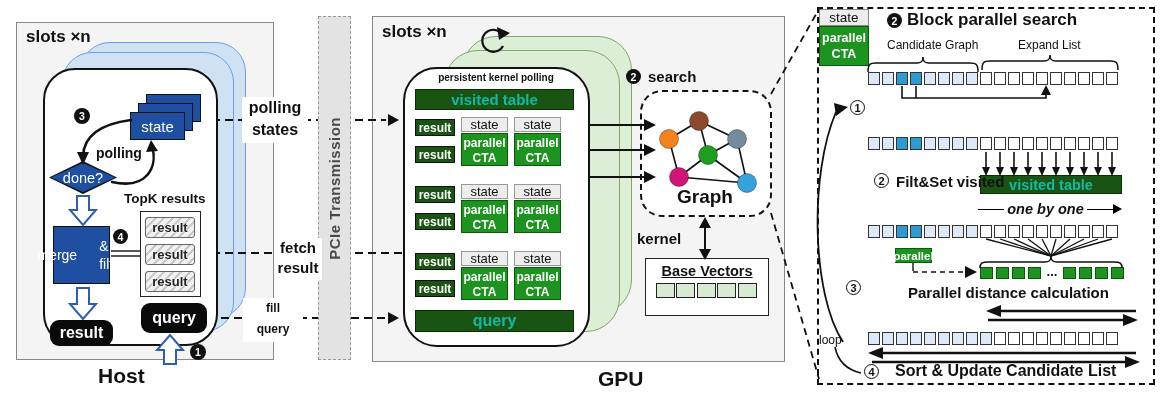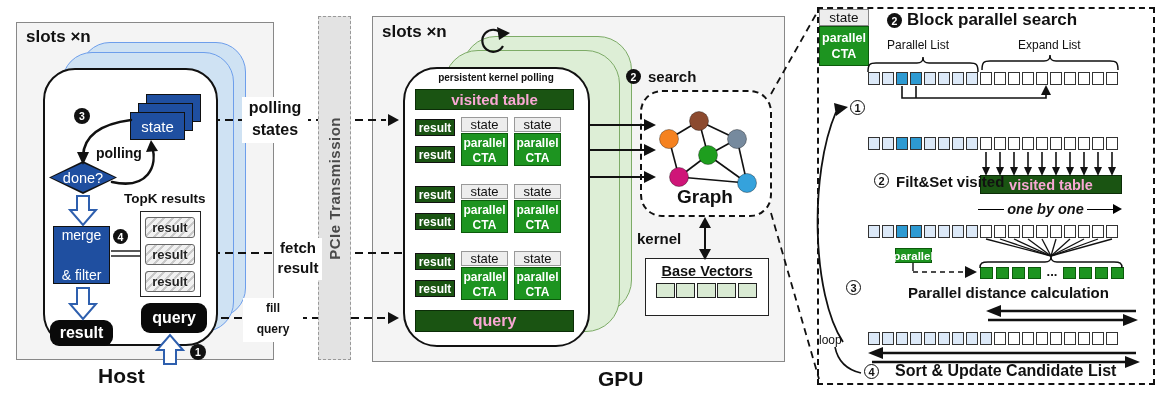--- a/index.html
+++ b/index.html
@@ -26,21 +26,21 @@
   .blackpill{position:absolute;background:#0a0a0a;color:#fff;border-radius:9px;font-weight:bold;
              display:flex;align-items:center;justify-content:center;z-index:4;}
   .hatchbox{position:absolute;box-sizing:border-box;border:1.6px solid #666;border-radius:3px;
             background:repeating-linear-gradient(135deg,#c9c9c9 0 2px,#f1f1f1 2px 6px);
             display:flex;align-items:center;justify-content:center;font-weight:bold;font-size:13px;color:#222;
             text-shadow:0 0 2px #fff,0 0 2px #fff;z-index:4;}
   .linklabel{position:absolute;background:#fff;z-index:3;font-weight:bold;text-align:center;}
   .pcie{position:absolute;box-sizing:border-box;background:#e3e3e3;border:1.6px dashed #999;z-index:2;
         display:flex;align-items:center;justify-content:center;}
   .pcie span{writing-mode:vertical-rl;transform:rotate(180deg);font-weight:bold;font-size:15px;color:#4a4a4a;letter-spacing:.5px;}
-  .dgbar{position:absolute;box-sizing:border-box;color:#f9a8d4;display:flex;align-items:center;justify-content:center;
+  .dgbar{position:absolute;box-sizing:border-box;color:#14b8a6;display:flex;align-items:center;justify-content:center;
          font-weight:600;z-index:4;border:1px solid #0c2d08;}
   .cta-group{display:flex;gap:6px;height:48px;}
   .result-col{display:flex;flex-direction:column;justify-content:space-between;width:40px;padding:2px 0;box-sizing:border-box;}
   .result-box{height:17px;color:#fff;font-size:12px;font-weight:bold;display:flex;align-items:center;justify-content:center;border:1.4px solid #111;box-sizing:border-box;}
   .cta-col{width:47px;display:flex;flex-direction:column;}
   .state-cell{height:15px;background:#ededed;border:1px solid #999;box-sizing:border-box;font-size:13px;display:flex;align-items:center;justify-content:center;color:#111;}
   .cta-box{height:33px;margin-top:1px;color:#fff;font-size:12px;font-weight:bold;text-align:center;line-height:1.25;padding-top:2px;box-sizing:border-box;border:1px solid #0b5a0b;}
   .dashedbox{position:absolute;border:2px dashed #111;background:#fff;box-sizing:border-box;z-index:4;}
   .cellrow{position:absolute;display:flex;gap:2px;z-index:5;}
   .cell{width:12px;height:13px;box-sizing:border-box;border:1.5px solid #333;background:#fff;}
@@ -91,21 +91,21 @@
     </div>
 
   <div class="badge" style="left:74px;top:108px;">3</div>
   <div class="abs nowrap" style="left:96px;top:145px;font-weight:bold;font-size:14px;z-index:5;">polling</div>
 
   <div class="abs z4" style="left:49px;top:161px;width:68px;height:33px;background:#111;clip-path:polygon(50% 0,100% 50%,50% 100%,0 50%);"></div>
   <div class="abs" style="left: 51px; top: 163px; width: 64px; height: 29px; clip-path: polygon(50% 0px, 100% 50%, 50% 100%, 0px 50%); color: rgb(255, 255, 255); display: flex; align-items: center; justify-content: center; font-size: 14.5px; z-index: 5; background-color: rgb(31, 79, 160);">
       <span>done?</span>
     </div>
 
-  <div class="navybox" style="left: 53px; top: 226px; width: 57px; height: 58px; font-size: 14px; flex-direction: column; line-height: 1.3; background-color: rgb(31, 79, 160); gap: 22px;">
+  <div class="navybox" style="left: 53px; top: 226px; width: 57px; height: 58px; font-size: 14px; flex-direction: row; line-height: 1.3; background-color: rgb(31, 79, 160); gap: 22px;">
     <div>merge</div>
     <div>&amp; filter</div>
   </div>
   <div class="badge" style="left:113px;top:229px;width:15px;height:15px;">4</div>
 
   <div class="abs nowrap" style="left:124px;top:191px;font-weight:bold;font-size:13.5px;z-index:4;">TopK results</div>
   <div class="abs z4" style="left:140px;top:211px;width:61px;height:86px;background:#fff;border:1.7px solid #222;box-sizing:border-box;"></div>
   <div class="hatchbox" style="left:145px;top:217px;width:50px;height:21px;">result</div>
   <div class="hatchbox" style="left:145px;top:244px;width:50px;height:21px;">result</div>
   <div class="hatchbox" style="left:145px;top:271px;width:50px;height:21px;">result</div>
@@ -226,21 +226,21 @@
       <span>state</span>
     </div>
   <div class="legendbox" style="left: 819px; top: 26px; width: 50px; height: 40px; color: rgb(255, 255, 255); font-weight: bold; font-size: 12.5px; line-height: 1.3; border: 1px solid rgb(11, 90, 11); background-color: rgb(29, 148, 32);">
     <div>parallel</div>
     <div>CTA</div>
   </div>
 
   <div class="badge" style="left:887px;top:13px;width:15px;height:15px;">2</div>
   <div class="abs nowrap" style="left:907px;top:10px;font-weight:bold;font-size:17px;z-index:5;">Block parallel search</div>
 
-  <div class="abs nowrap" style="left:887px;top:38px;font-size:12px;z-index:5;">Parallel List</div>
+  <div class="abs nowrap" style="left:887px;top:38px;font-size:12px;z-index:5;">Candidate Graph</div>
   <div class="abs nowrap" style="left:1018px;top:38px;font-size:12px;z-index:5;">Expand List</div>
 
   <div class="cellrow" style="left:868px;top:72px;">
       <div class="cell" style="background: rgb(220, 233, 248);"></div>
       <div class="cell" style="background: rgb(220, 233, 248);"></div>
       <div class="cell" style="background: rgb(45, 154, 210);"></div>
       <div class="cell" style="background: rgb(45, 154, 210);"></div>
       <div class="cell" style="background: rgb(220, 233, 248);"></div>
       <div class="cell" style="background: rgb(220, 233, 248);"></div>
       <div class="cell" style="background: rgb(220, 233, 248);"></div>

